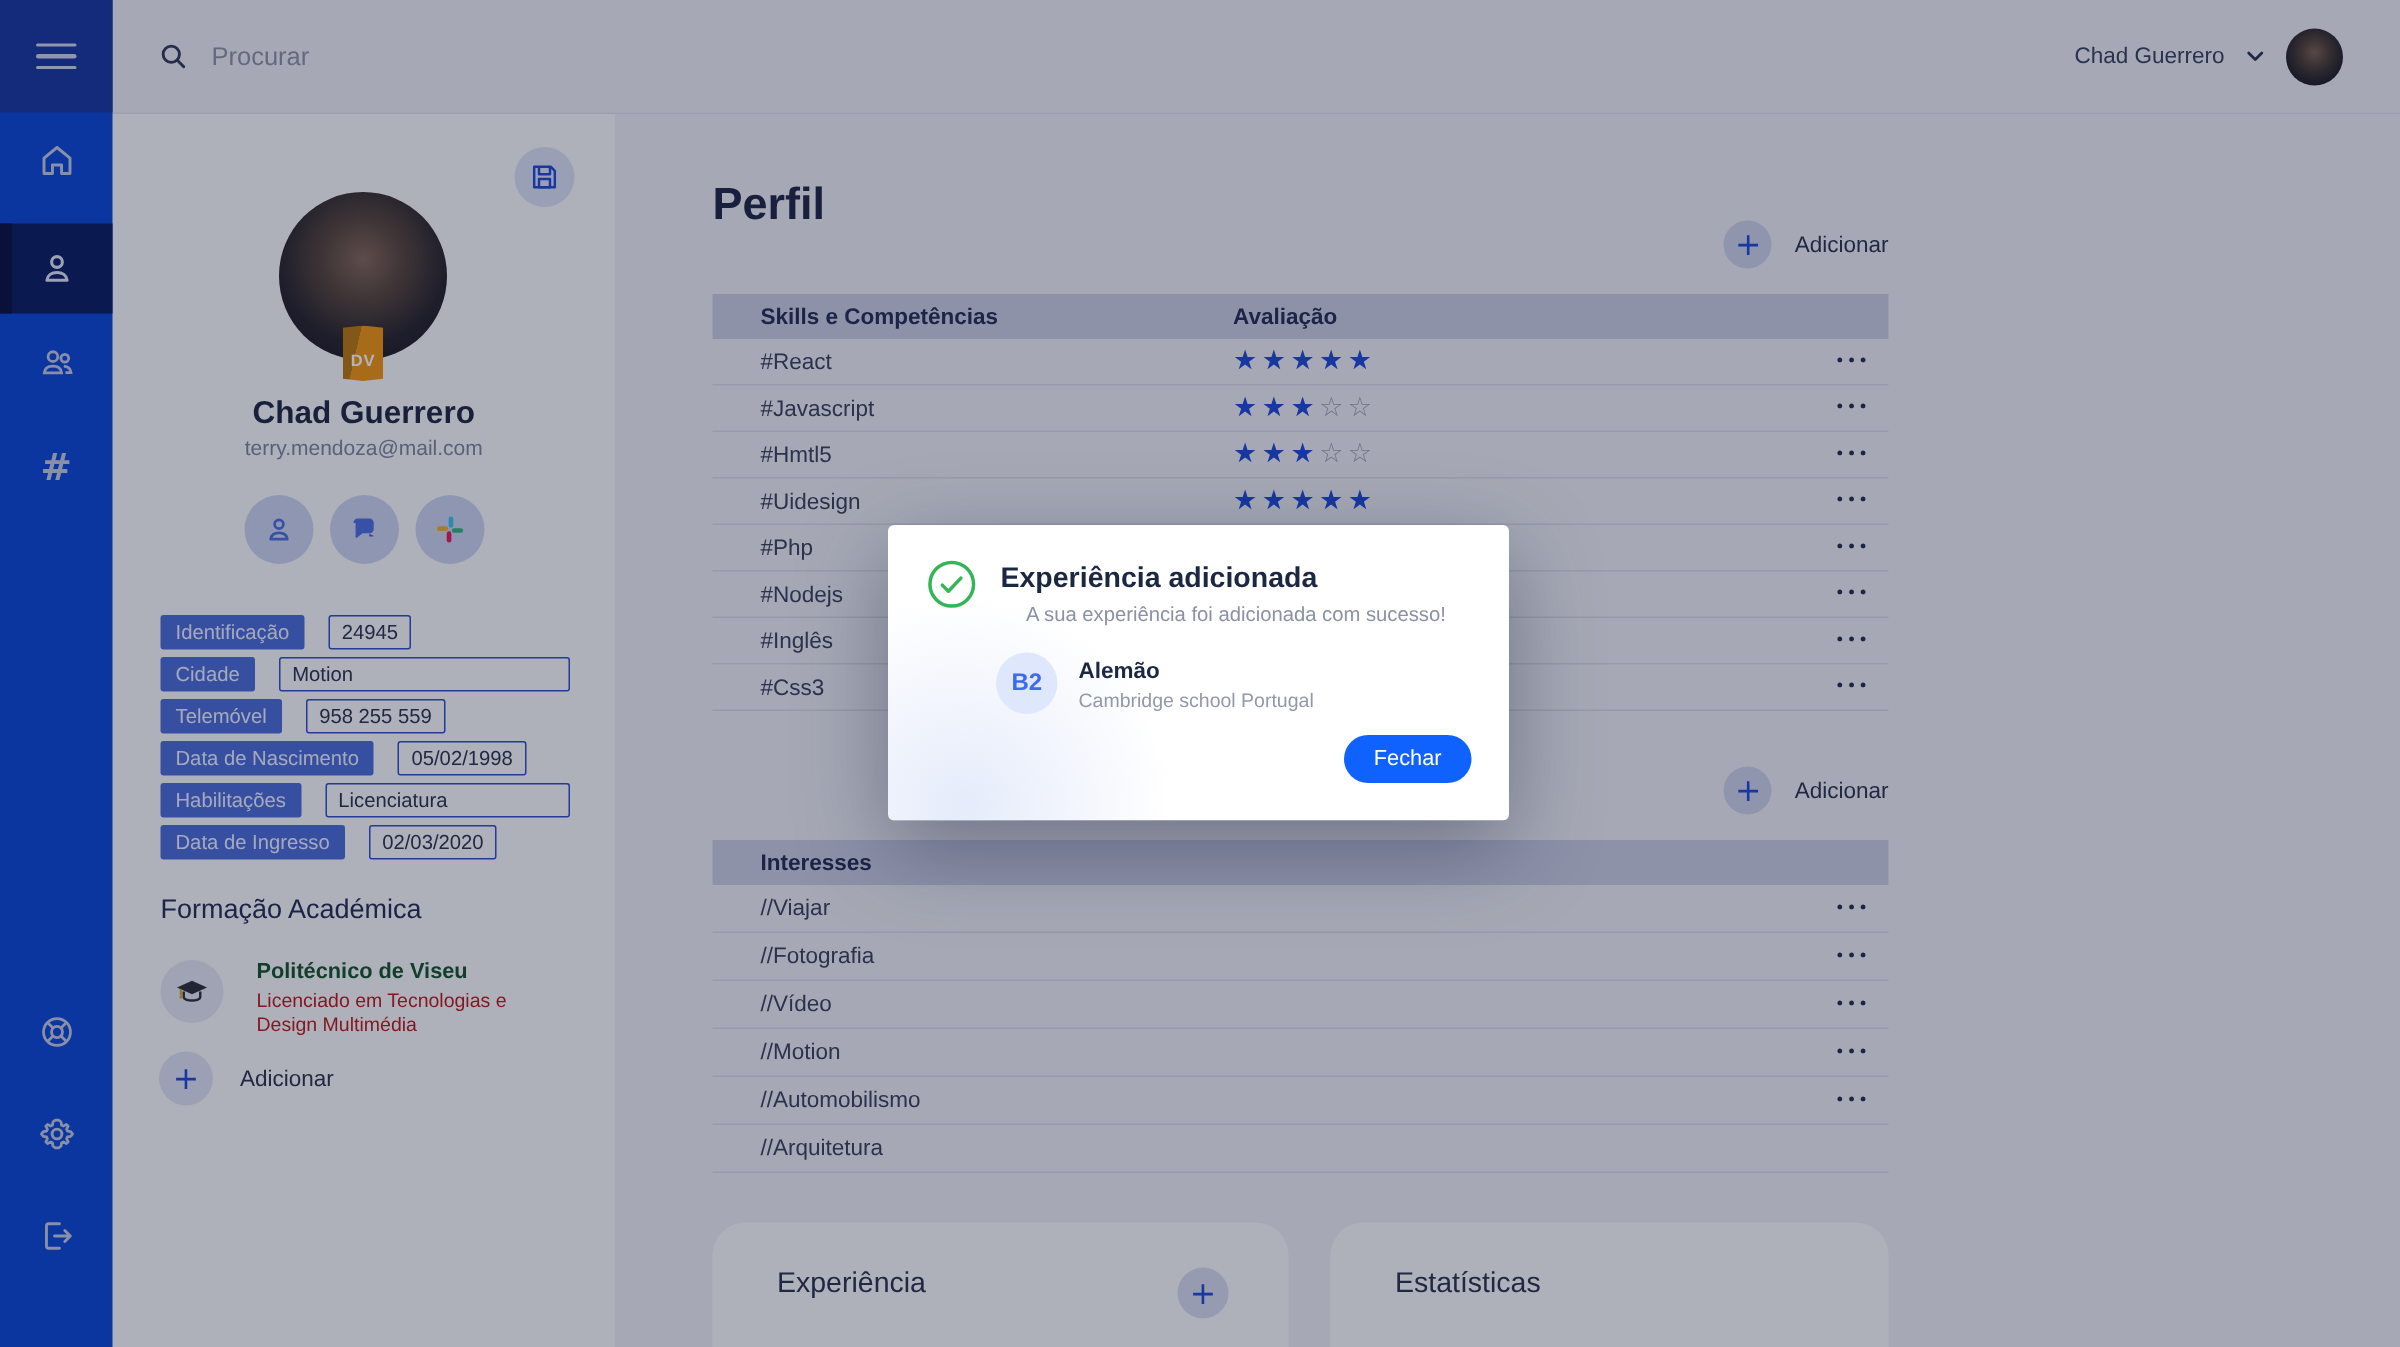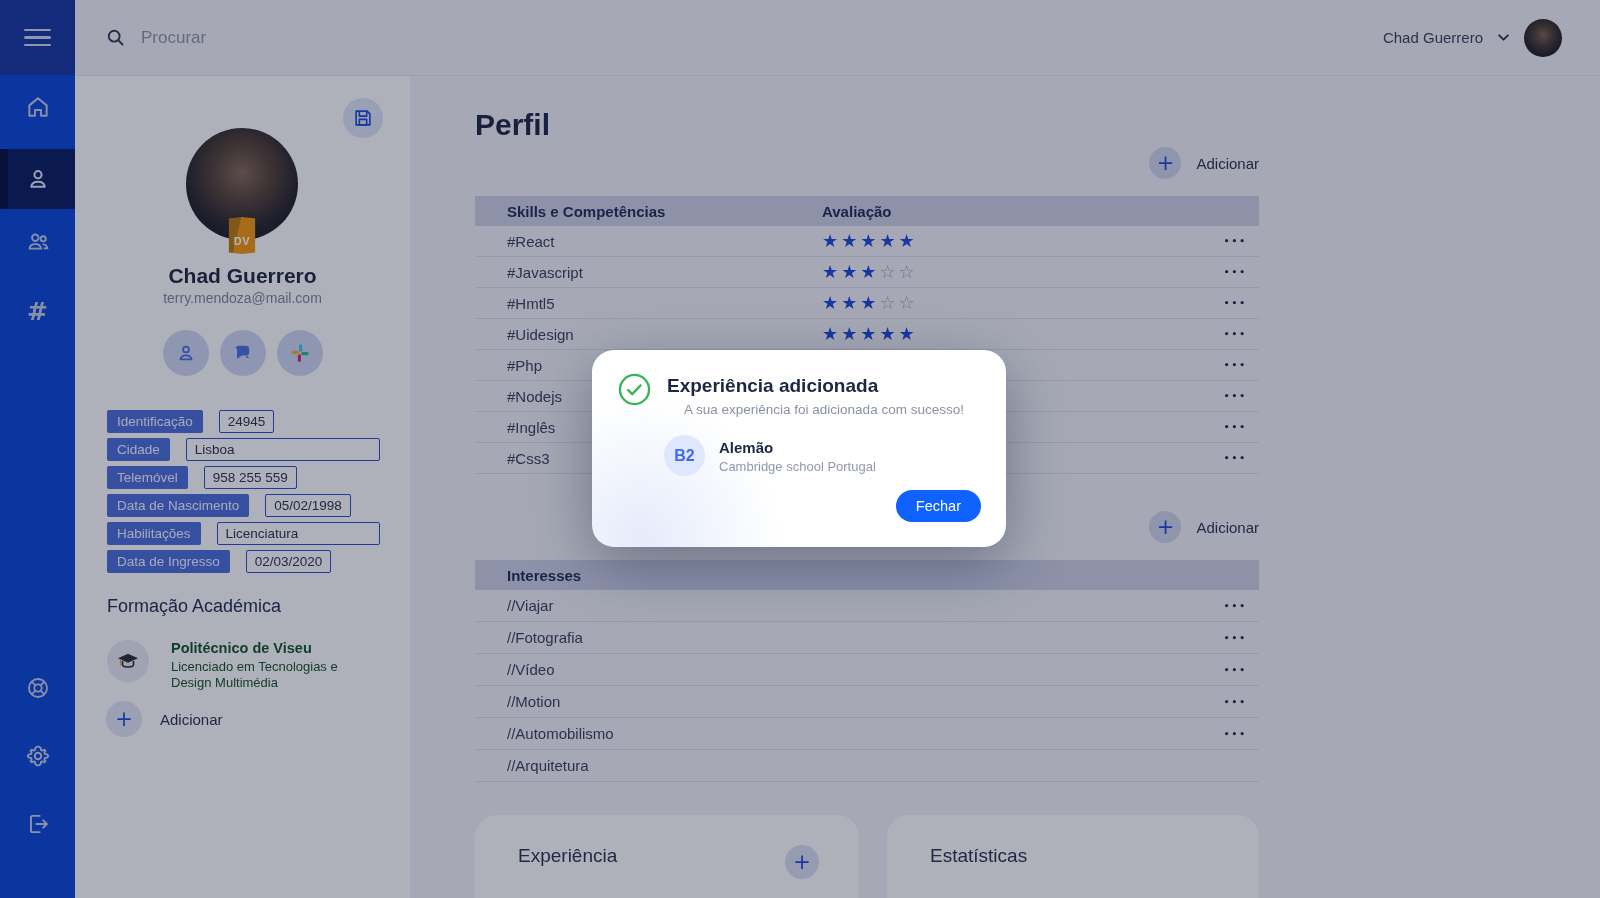--- a/index.html
+++ b/index.html
@@ -64,30 +64,30 @@
               white-space:nowrap;display:flex;align-items:center}
   .field-value{border:1.6px solid #2b4ecb;border-radius:2px;color:#2a3350;font-size:13.5px;padding:1px 8px;
                margin-left:16px;white-space:nowrap;display:flex;align-items:center}
   .field-value.stretch{flex:1}
 
   .edu-title{position:absolute;left:32px;top:520px;font-size:18px;color:#232f55}
   .edu-item{position:absolute;left:32px;top:564px;display:flex;gap:22px}
   .edu-ico{width:42px;height:42px;border-radius:50%;background:#e3e7f3;display:flex;align-items:center;justify-content:center;flex:none}
   .edu-ico svg{width:24px;height:24px}
   .edu-school{font-size:14.5px;font-weight:bold;color:#14532d;margin-bottom:3px}
-  .edu-degree{font-size:13px;color:#14532d;width:205px;line-height:1.25}
+  .edu-degree{font-size:13px;color:#b91c1c;width:205px;line-height:1.25}
   .panel-add{position:absolute;left:31px;top:625px;display:flex;align-items:center;gap:18px;cursor:pointer}
   .add-circle{width:36px;height:36px;border-radius:50%;background:#dfe4f5;border:none;cursor:pointer;
               color:var(--accent-blue);font-size:21px;line-height:1;display:flex;align-items:center;justify-content:center;
               font-family:"DejaVu Sans",sans-serif}
   .add-label{font-size:15px;color:#2a3350}
 
   
   .content{position:absolute;left:475px;top:76px;width:784px}
-  .page-title{position:absolute;top:32px;left:0;font-size:30px;font-weight:bold;color:#1d2746;margin:0}
+  .page-title{position:absolute;top:44px;left:0;font-size:30px;font-weight:bold;color:#1d2746;margin:0}
   .add-row{position:absolute;right:0;display:flex;align-items:center;gap:15px;cursor:pointer}
   .add-row .add-circle{width:32px;height:32px;background:#ccd3ea}
   .add-row1{top:71px}
   .add-row2{top:435px}
 
   .table{position:absolute;left:0;width:784px}
   .skills{top:120px}
   .interests{top:484px}
   .thead{height:30px;background:var(--table-header);display:flex;align-items:center;
          font-weight:bold;font-size:15px;color:#232f55}
@@ -106,21 +106,21 @@
   .cards{position:absolute;top:739px;left:0;display:flex;gap:28px}
   .card{background:#fbfcfe;border-radius:22px;height:170px;padding:30px 40px 0 43px}
   .card1{width:384px}
   .card2{width:372px}
   .card-head{display:flex;align-items:flex-start;justify-content:space-between}
   .card-title{font-size:19px;color:#2a3350}
   .card .add-circle{width:34px;height:34px;background:#d6dcf0}
 
   
   .overlay{position:absolute;inset:0;background:rgba(15,19,42,.32);z-index:40}
-  .modal{position:absolute;left:592px;top:350px;width:414px;height:197px;background:#fff;border-radius:22px;z-index:50;
+  .modal{position:absolute;left:592px;top:350px;width:414px;height:197px;background:#fff;border-radius:4px;z-index:50;
          box-shadow:0 18px 60px rgba(20,25,60,.38);
          background-image:radial-gradient(circle at 12% 95%, rgba(226,233,250,.9) 0%, rgba(255,255,255,0) 34%)}
   .m-check{position:absolute;left:26px;top:23px;width:33px;height:33px}
   .m-title{position:absolute;left:75px;top:25px;font-size:19px;font-weight:bold;color:#1c2742}
   .m-msg{position:absolute;left:92px;top:52px;font-size:13.5px;color:#8a90a5}
   .m-badge{position:absolute;left:72px;top:85px;width:41px;height:41px;border-radius:50%;background:#dfe7fc;
            color:#3e6af0;font-weight:bold;font-size:16px;display:flex;align-items:center;justify-content:center}
   .m-item-title{position:absolute;left:127px;top:89px;font-size:15px;font-weight:bold;color:#1c2742}
   .m-item-sub{position:absolute;left:127px;top:109px;font-size:13px;color:#9298ab}
   .m-close{position:absolute;right:25px;bottom:25px;background:var(--button-blue);color:#fff;border:none;
@@ -240,21 +240,21 @@
     </button>
   </div>
 
   <div class="fields">
       <div class="field-row">
         <span class="field-chip">Identificação</span>
         <span class="field-value">24945</span>
       </div>
       <div class="field-row">
         <span class="field-chip">Cidade</span>
-        <span class="field-value stretch">Lisboa</span>
+        <span class="field-value stretch">Motion</span>
       </div>
       <div class="field-row">
         <span class="field-chip">Telemóvel</span>
         <span class="field-value">958 255 559</span>
       </div>
       <div class="field-row">
         <span class="field-chip">Data de Nascimento</span>
         <span class="field-value">05/02/1998</span>
       </div>
       <div class="field-row">

